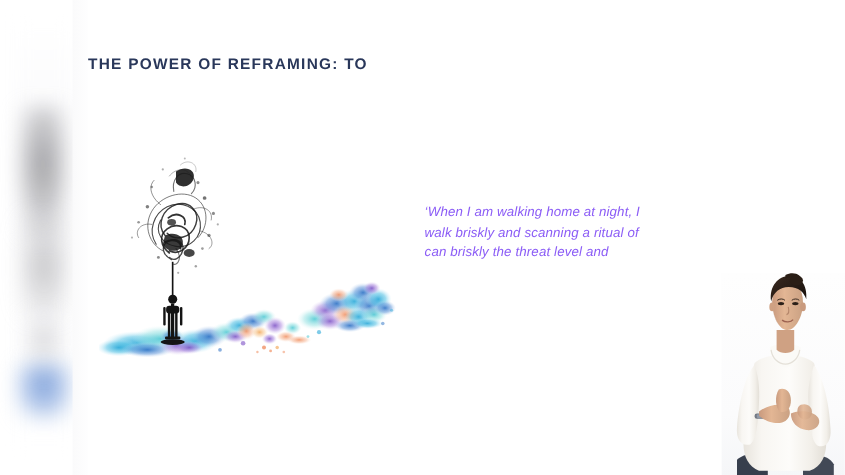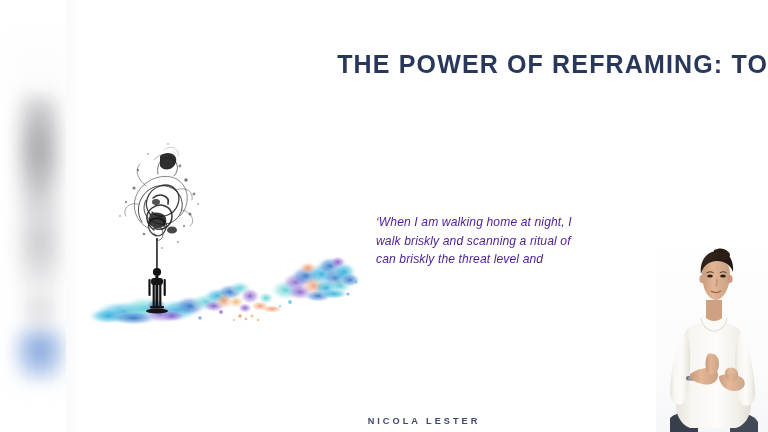--- a/index.html
+++ b/index.html
@@ -63,44 +63,43 @@
   }
 
   
   .slide {
     position:absolute; left:80px; top:0; width:688px; height:432px;
     background:#ffffff;
   }
 
   .slide-title {
     position:absolute; left:0; right:0; top:50px;
-    text-align:right;
-    font-size:25px;
+    text-align:left;
+    font-size:14px;
     letter-spacing:1.15px;
     font-weight:700;
     color:#29375a;
     white-space:nowrap;
   }
 
   
   .artwork {
     position:absolute; left:10px; top:130px; width:280px; height:215px;
   }
   .artwork svg { display:block; width:100%; height:100%; }
 
   
   .quote {
-    position:absolute; left:296px; top:183px; width:225px;
+    position:absolute; left:306px; top:183px; width:225px;
     font-size:12.1px;
     line-height:18.6px;
     font-style:italic;
     font-weight:500;
-    color:#4c1d95;
+    color:#8b5cf6;
     letter-spacing:0.12px;
-    margin-top:30px;
   }
   .quote span { display:block; white-space:nowrap; }
 
   
   .brand {
     position:absolute; left:0; right:0; bottom:0;
     text-align:center;
   }
   .brand-name {
     font-size:9.2px;
@@ -289,21 +288,20 @@
       </svg>
     </div>
 
     <div class="quote">
       <span>‘When I am walking home at night, I</span>
       <span>walk briskly and scanning a ritual of</span>
       <span>can briskly the threat level and</span>
     </div>
 
     <div class="brand">
-      <div class="brand-name">NICOLA LESTER</div>
       <div class="brand-sub"></div>
     </div>
   </div>
 
   <div class="interpreter">
     <svg viewBox="0 0 112 184" xmlns="http://www.w3.org/2000/svg">
       <defs>
         <linearGradient id="sweater" x1="0" y1="0" x2="1" y2="0">
           <stop offset="0%" stop-color="#e8e4dd"></stop>
           <stop offset="22%" stop-color="#f8f6f2"></stop>

